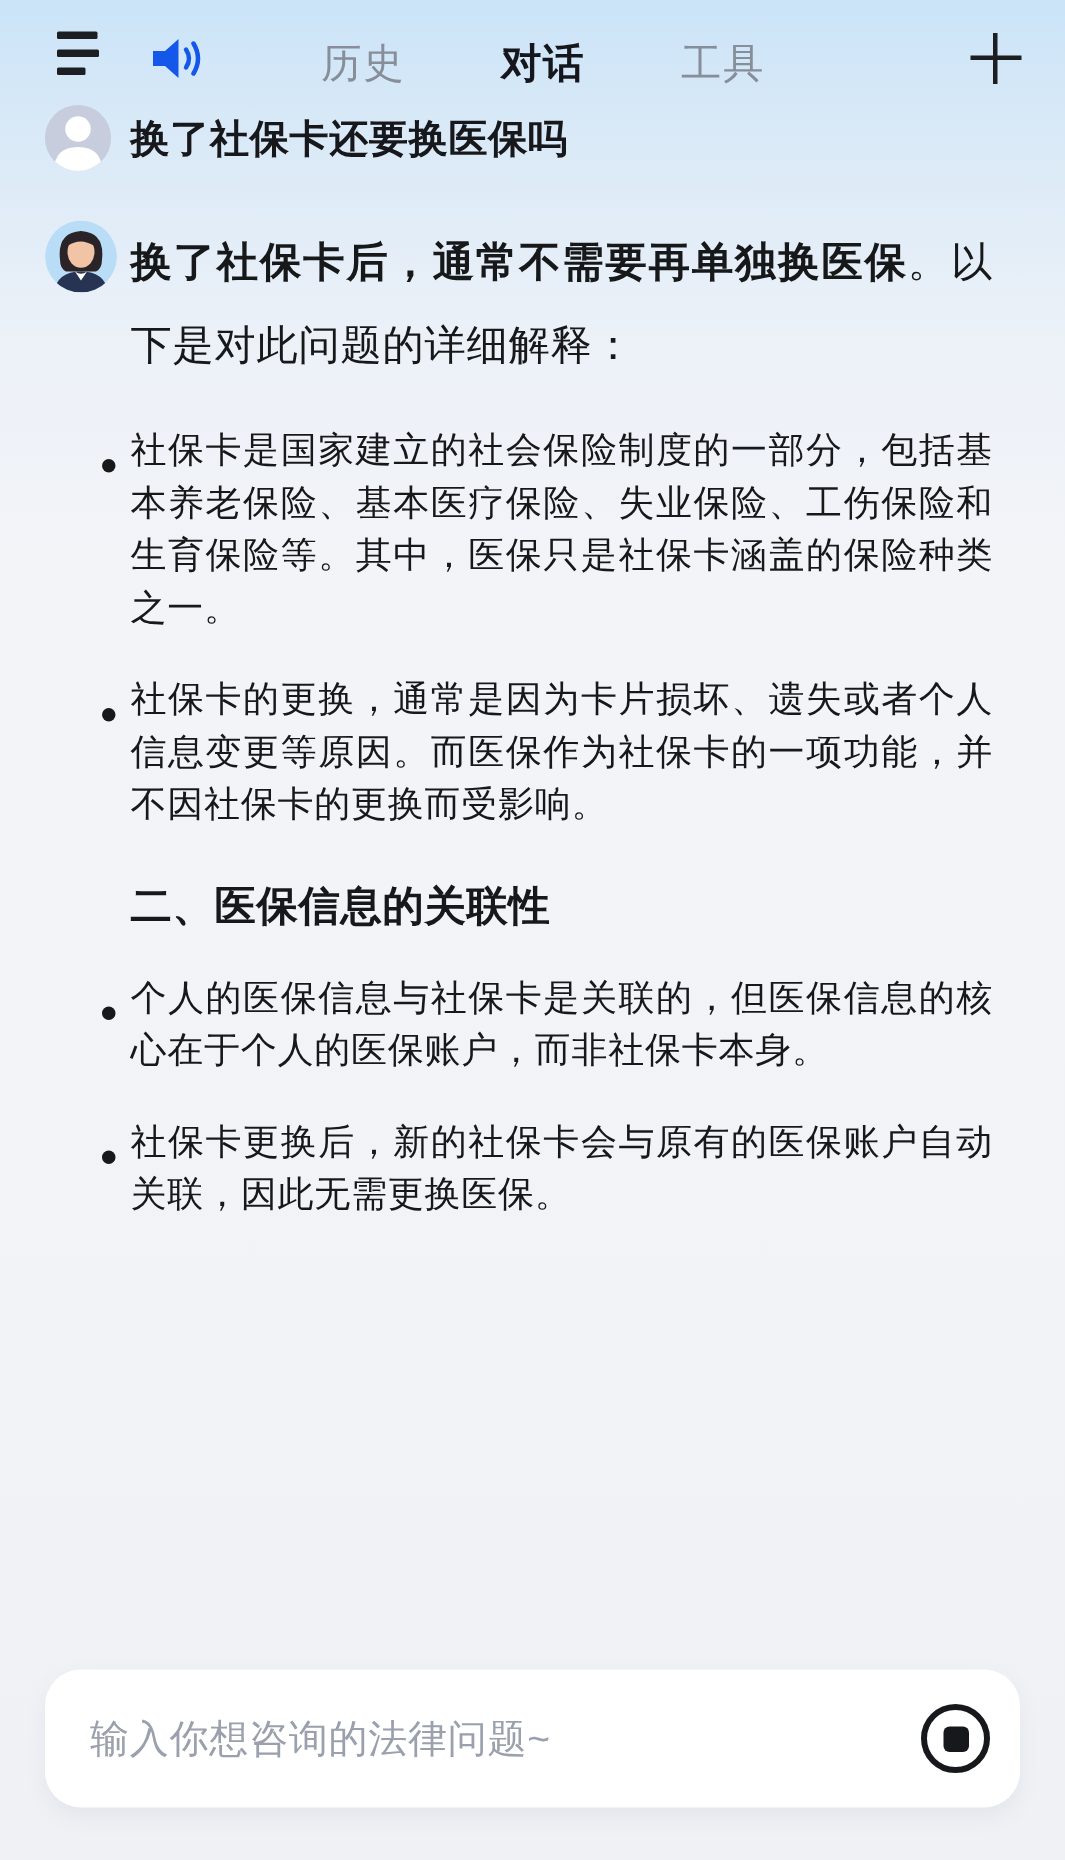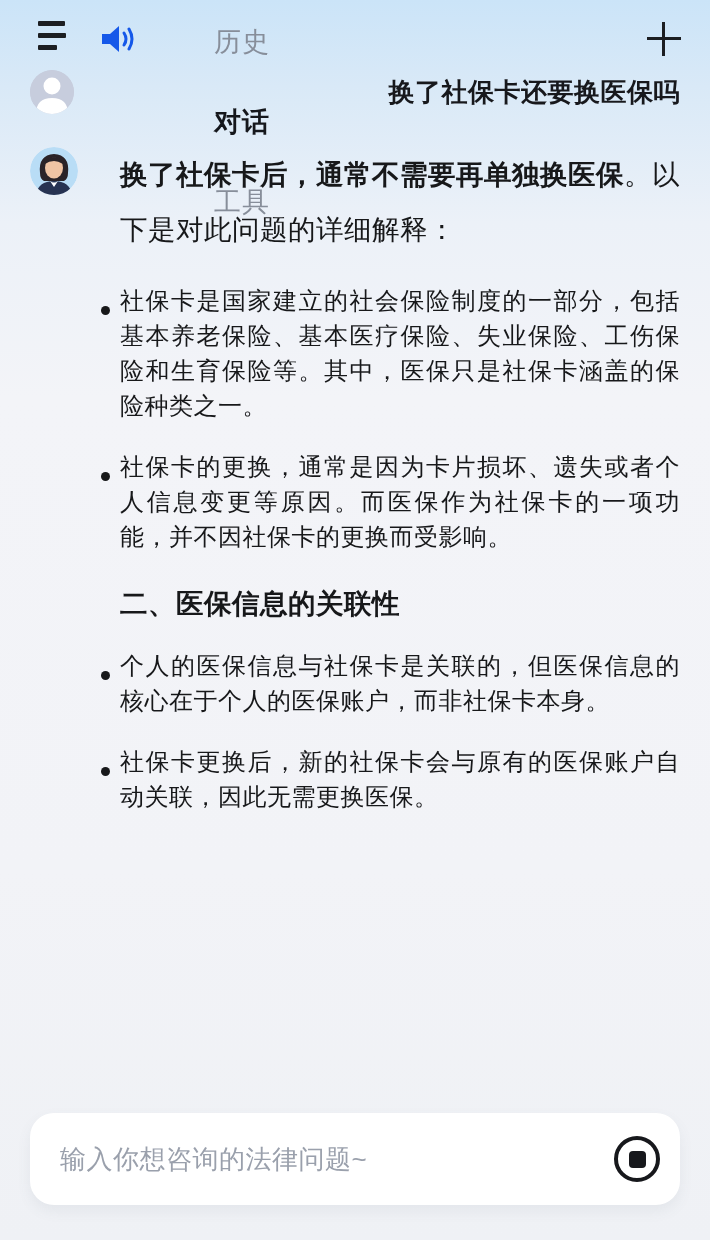--- a/index.html
+++ b/index.html
@@ -16,38 +16,38 @@
   }
 
   
   .header { position: relative; height: 70px; }
   .hamburger { position: absolute; left: 38px; top: 21px; width: 28px; height: 32px; cursor: pointer; }
   .hamburger .bar { height: 5px; background: #1c1e22; border-radius: 1px; margin-bottom: 7px; }
   .hamburger .bar.b1 { width: 27px; }
   .hamburger .bar.b2 { width: 28px; }
   .hamburger .bar.b3 { width: 19px; }
   .speaker { position: absolute; left: 100px; top: 23px; width: 36px; height: 32px; }
-  .tabs { position: absolute; left: 214px; top: 24px; display: flex; gap: 44px; flex-direction: column; }
+  .tabs { position: absolute; left: 214px; top: 24px; display: flex; gap: 64px; }
   .tab { font-size: 27px; color: #878e9a; letter-spacing: 1px; cursor: pointer; }
   .tab.active { color: #15171c; font-weight: bold; font-family: Liberation Mono, monospace; }
   .plus { position: absolute; right: 28px; top: 21px; width: 36px; height: 36px; cursor: pointer; }
   .plus::before { content: ""; position: absolute; left: 1px; top: 16px; width: 34px; height: 3px; background: #1c1e22; }
   .plus::after  { content: ""; position: absolute; left: 16px; top: 1px; width: 3px; height: 34px; background: #1c1e22; }
 
   
   .chat { position: relative; padding: 0 30px; }
-  .msg-row { display: flex; align-items: flex-start; justify-content: space-between; }
+  .msg-row { display: flex; align-items: flex-start; }
   .avatar { flex: 0 0 auto; border-radius: 50%; overflow: hidden; }
   .user-row { margin-top: 0px; }
   .user-avatar { width: 44px; height: 44px; background: #c7cddd; }
   .user-text {
     margin-left: 13px; font-size: 26px; font-weight: bold; color: #17181c;
     line-height: 44px; letter-spacing: 0.5px;
   }
-  .assistant-row { margin-top: 33px; gap: 33px; }
+  .assistant-row { margin-top: 33px; }
   .assistant-avatar { width: 48px; height: 48px; }
   .assistant-content { margin-left: 9px; flex: 1; max-width: 575px; color: #17181a; }
 
   .intro { font-size: 27.5px; line-height: 55px; letter-spacing: 0.5px; text-align: justify; }
   .intro .bold { font-weight: bold; }
 
   .sec-heading { font-size: 27.5px; font-weight: bold; margin-top: 32px; letter-spacing: 0.5px; }
   ul.bullets { list-style: none; }
   ul.bullets li {
     position: relative; margin-top: 26px; font-size: 24px; line-height: 35px;

